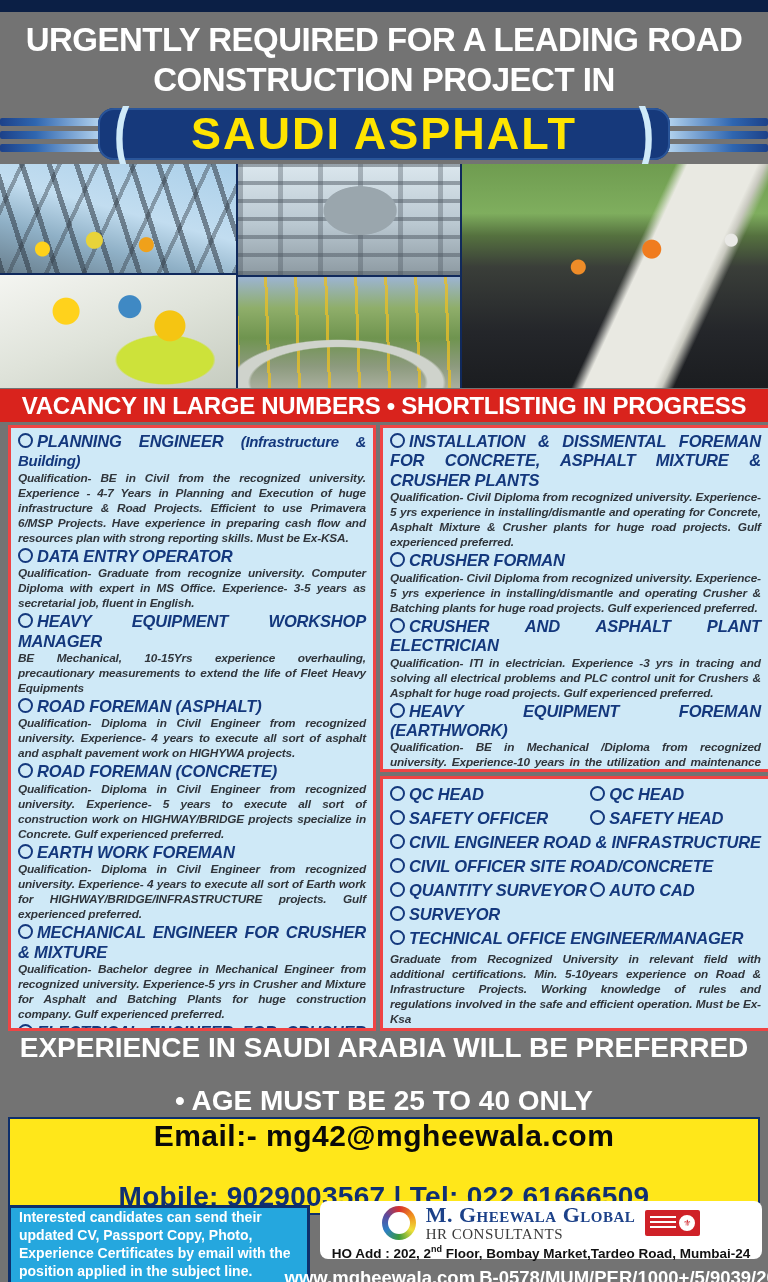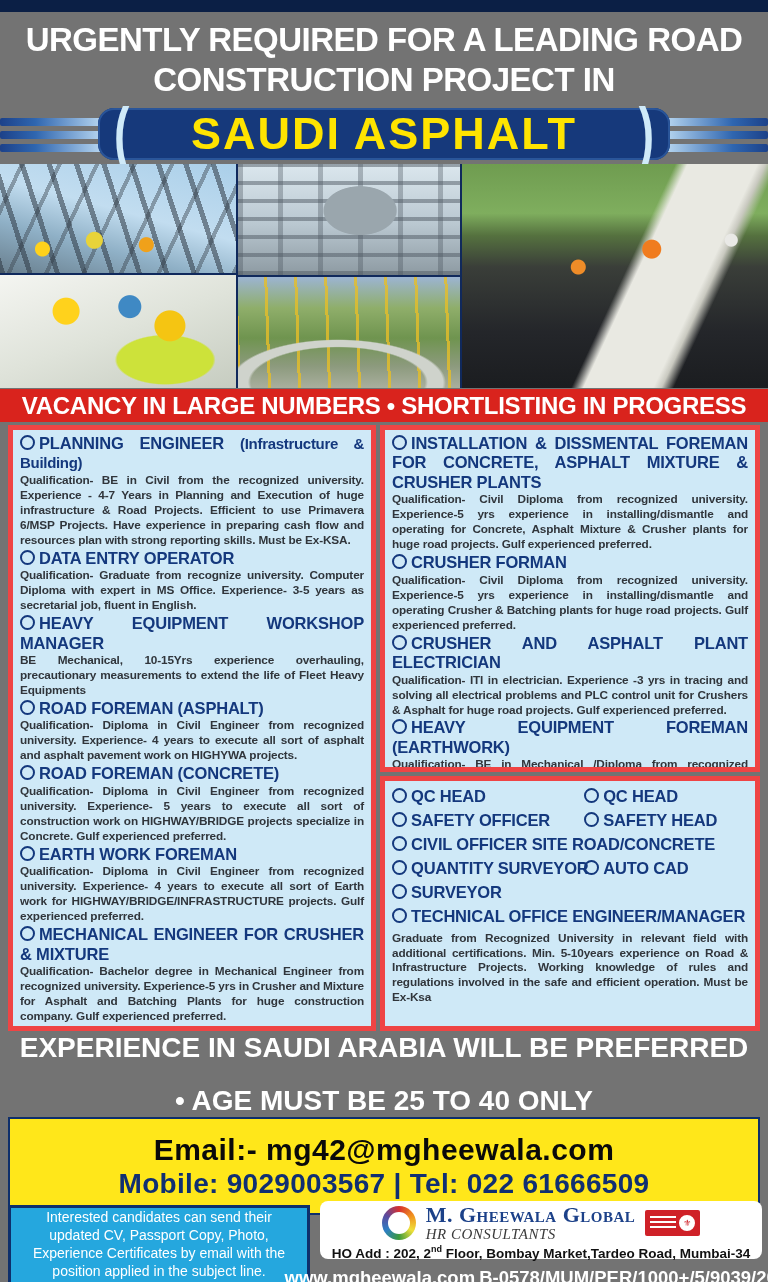--- a/index.html
+++ b/index.html
@@ -63,21 +63,21 @@
       repeating-linear-gradient(88deg, rgba(230,190,40,.8) 0 3px, transparent 3px 30px),
       linear-gradient(180deg,#9cb4d2 0%,#8fae6a 28%,#6f944f 55%,#8c9a7d 80%,#a9af9e 100%);}
 
   
   .banner{position:absolute;top:377px;left:0;right:0;height:33px;background:#d9231d;
           display:flex;align-items:center;justify-content:center;}
   .banner span{color:#fff;font-weight:800;font-size:24px;letter-spacing:-.3px;white-space:nowrap;}
 
   
   .columns{position:absolute;top:413px;left:8px;right:8px;height:606px;display:flex;gap:4px;}
-  .panel{background:#cfe9f7;border:5px solid #ef4444;box-sizing:border-box;padding:4px 7px;overflow:hidden;}
+  .panel{background:#cfe9f7;border:3px solid #ef4444;box-sizing:border-box;padding:4px 7px;overflow:hidden;font-style:italic;}
   .left-panel{width:368px;flex:none;}
   .right-col{flex:1;display:flex;flex-direction:column;gap:4px;}
   .right-panel-1{height:347px;flex:none;}
   .right-panel-2{flex:1;}
 
   .job{margin-bottom:1px;}
   .job-title{color:#14387d;font-weight:800;font-size:16.5px;line-height:1.18;text-align:justify;letter-spacing:-.2px;}
   .job-sub{font-weight:600;font-size:15px;letter-spacing:-.3px;}
   .bullet{display:inline-block;width:11px;height:11px;border:2.5px solid #14387d;border-radius:50%;
           margin-right:4px;vertical-align:-1px;background:transparent;}
@@ -89,40 +89,40 @@
   .tech-desc{color:#30353b;font-weight:600;font-size:11.8px;line-height:1.27;text-align:justify;letter-spacing:-.15px;margin-top:2px;}
 
   
   .exp-band{position:absolute;top:1019px;left:0;right:0;height:86px;display:flex;flex-direction:column;
             align-items:center;justify-content:center;gap:19px;}
   .exp-band div{color:#fff;font-weight:800;font-size:28px;line-height:1.2;white-space:nowrap;}
 
   
   .contact-box{position:absolute;top:1105px;left:8px;right:8px;height:98px;background:#ffe71a;
                border:2px solid #0e2f6b;box-sizing:border-box;display:flex;flex-direction:column;
-               align-items:center;justify-content:center;gap:1px;}
+               align-items:center;justify-content:space-between;gap:1px;}
   .email-line{color:#0a0a0a;font-weight:800;font-size:30px;letter-spacing:.5px;white-space:nowrap;}
   .mobile-line{color:#102f72;font-weight:800;font-size:28px;letter-spacing:.3px;white-space:nowrap;}
 
   
   .footer{position:absolute;top:1189px;left:0;right:0;height:93px;}
   .note-box{position:absolute;left:8px;top:4px;width:302px;height:80px;background:#25a7de;
             border:3px solid #0e2f6b;box-sizing:border-box;display:flex;align-items:center;justify-content:center;
             padding:2px 8px;}
-  .note-box div{color:#fff;font-weight:400;font-size:14px;line-height:1.28;text-align:center;}
+  .note-box div{color:#fff;font-weight:700;font-size:14px;line-height:1.28;}
   .logo-card{position:absolute;left:320px;right:6px;top:0;height:58px;background:#fff;border-radius:8px;
              padding:3px 10px 0;box-sizing:border-box;}
   .logo-row{display:flex;align-items:center;justify-content:center;gap:10px;}
   .logo-ring{width:34px;height:34px;border-radius:50%;flex:none;position:relative;
              background:conic-gradient(#d63030,#f0901e 60deg,#efe03a 120deg,#3c9a3c 180deg,#2d7fc4 240deg,#5b4a9e 300deg,#d63030 360deg);}
   .logo-ring::after{content:"";position:absolute;inset:6px;background:#fff;border-radius:50%;}
   .logo-names{text-align:left;}
   .company-name{font-family:"Liberation Serif",serif;font-variant:small-caps;color:#1c4189;
                 font-weight:700;font-size:22px;line-height:1.0;letter-spacing:.5px;}
-  .company-sub{font-family:"Liberation Serif",serif;color:#3a3a3a;font-size:15px;line-height:1.1;letter-spacing:.5px;font-style:italic;}
+  .company-sub{font-family:"Liberation Serif",serif;color:#3a3a3a;font-size:15px;line-height:1.1;letter-spacing:.5px;}
   .emblem{display:flex;align-items:center;gap:3px;background:#cf2128;border-radius:2px;padding:3px 5px;height:20px;}
   .emblem-lines{width:26px;height:14px;background:repeating-linear-gradient(180deg,#fff 0 2px,transparent 2px 5px);}
   .emblem-seal{width:16px;height:16px;border-radius:50%;background:#fff;border:2px solid #fff;box-sizing:border-box;
                display:flex;align-items:center;justify-content:center;color:#cf2128;font-size:9px;line-height:1;}
   .address{margin-top:1px;text-align:center;color:#111;font-weight:700;font-size:13.5px;white-space:nowrap;}
   .address sup{font-size:9px;}
   .web-strip{position:absolute;left:320px;right:6px;top:63px;height:28px;display:flex;align-items:center;
              justify-content:center;gap:4px;}
   .web-strip span{color:#fff;font-weight:800;font-size:18.5px;white-space:nowrap;}
 </style>
@@ -243,20 +243,23 @@
         <div class="pos-row">
           <div class="pos-item first"><span class="bullet"></span><span>QC HEAD</span></div>
           <div class="pos-item"><span class="bullet"></span><span>QC HEAD</span></div>
         </div>
 
         <div class="pos-row">
           <div class="pos-item first"><span class="bullet"></span><span>SAFETY OFFICER</span></div>
           <div class="pos-item"><span class="bullet"></span><span>SAFETY HEAD</span></div>
         </div>
 
+        <div class="pos-row">
+          <div class="pos-item"><span class="bullet"></span><span>CIVIL ENGINEER ROAD &amp; INFRASTRUCTURE</span></div>
+        </div>
 
         <div class="pos-row">
           <div class="pos-item"><span class="bullet"></span><span>CIVIL OFFICER SITE ROAD/CONCRETE</span></div>
         </div>
 
         <div class="pos-row">
           <div class="pos-item first"><span class="bullet"></span><span>QUANTITY SURVEYOR</span></div>
           <div class="pos-item"><span class="bullet"></span><span>AUTO CAD</span></div>
         </div>
 
@@ -297,21 +300,21 @@
         <div class="logo-names">
           <div class="company-name">M. Gheewala Global</div>
           <div class="company-sub">HR CONSULTANTS</div>
         </div>
         <div class="emblem">
           <div class="emblem-lines"></div>
           <div class="emblem-seal">⚜</div>
         </div>
       </div>
       <div class="address">
-        <span>HO Add : 202, 2</span><sup>nd</sup><span> Floor, Bombay Market,Tardeo Road, Mumbai-34</span>
+        <span>HO Add : 202, 2</span><sup>nd</sup><span> Floor, Bombay Market,Tardeo Road, Mumbai-24</span>
       </div>
     </div>
 
     <div class="web-strip">
       <span>www.mgheewala.com</span>
       <span>B-0578/MUM/PER/1000+/5/9039/2013</span>
     </div>
 
   </div>
 

